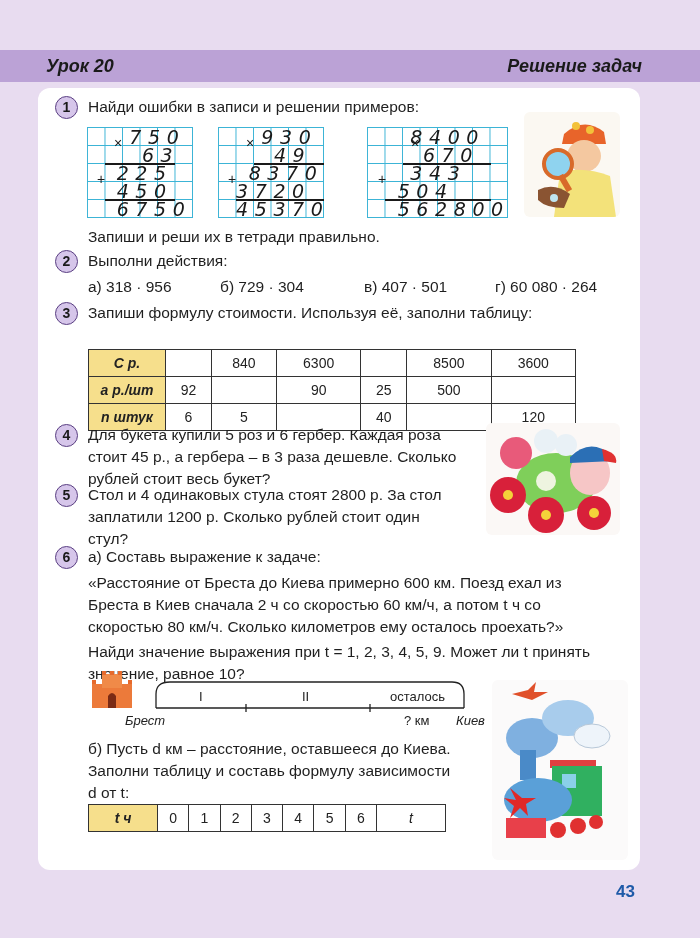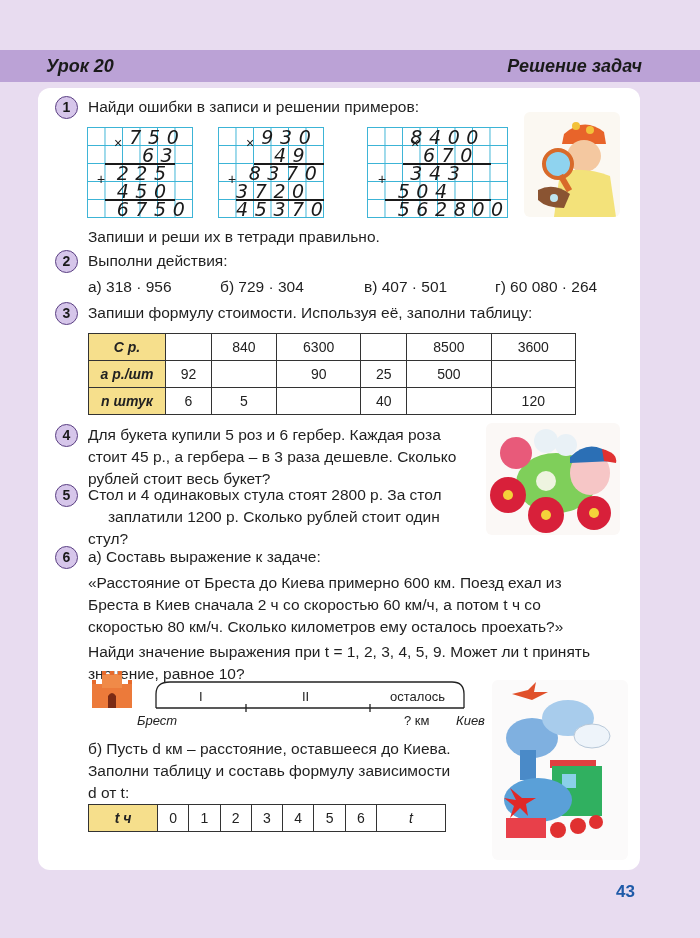--- a/index.html
+++ b/index.html
@@ -123,21 +123,21 @@
 <div class="num" style="left:55px;top:250px;">2</div>
 <div class="txt" style="left:88px;top:250px;">Выполни действия:</div>
 <div class="txt" style="left:88px;top:276px;">а) 318 · 956</div>
 <div class="txt" style="left:220px;top:276px;">б) 729 · 304</div>
 <div class="txt" style="left:364px;top:276px;">в) 407 · 501</div>
 <div class="txt" style="left:495px;top:276px;">г) 60 080 · 264</div>
 
 <div class="num" style="left:55px;top:302px;">3</div>
 <div class="txt" style="left:88px;top:302px;">Запиши формулу стоимости. Используя её, заполни таблицу:</div>
 
-<table class="tbl" style="left:88px;top:333px;width:488px;">
+<table class="tbl" style="left:88px;top:349px;width:488px;">
   <tbody>
       <tr>
     <td class="h" style="width:74px;"><span class="ital">С р.</span></td>
     <td></td>
     <td>840</td>
     <td>6300</td>
     <td></td>
     <td>8500</td>
     <td>3600</td>
   </tr>
@@ -162,21 +162,21 @@
 </tbody>
   </table>
 
 <div class="num" style="left:55px;top:424px;">4</div>
 <div class="txt" style="left:88px;top:424px;">Для букета купили 5 роз и 6 гербер. Каждая роза</div>
 <div class="txt" style="left:88px;top:446px;">стоит 45 р., а гербера – в 3 раза дешевле. Сколько</div>
 <div class="txt" style="left:88px;top:468px;">рублей стоит весь букет?</div>
 
 <div class="num" style="left:55px;top:484px;">5</div>
 <div class="txt" style="left:88px;top:484px;">Стол и 4 одинаковых стула стоят 2800 р. За стол</div>
-<div class="txt" style="left:88px;top:506px;margin-left:20px;">заплатили 1200 р. Сколько рублей стоит один</div>
+<div class="txt" style="left:88px;top:506px;">заплатили 1200 р. Сколько рублей стоит один</div>
 <div class="txt" style="left:88px;top:528px;">стул?</div>
 
 <div class="pic" style="left:486px;top:423px;width:134px;height:112px;">
   <svg width="134" height="112" viewBox="0 0 134 112">
     <rect width="134" height="112" fill="#fbf8f6"></rect>
     <ellipse cx="70" cy="60" rx="40" ry="30" fill="#7fcf5a"></ellipse>
     <circle cx="30" cy="30" r="16" fill="#e85a7a"></circle>
     <circle cx="60" cy="18" r="12" fill="#e9f1f6"></circle>
       <circle cx="80" cy="22" r="11" fill="#e9f1f6"></circle>
       <circle cx="60" cy="58" r="10" fill="#eef4e0"></circle>
@@ -215,21 +215,21 @@
 
 <svg style="position:absolute;left:150px;top:678px;" width="320" height="34">
   <path d="M6 30 L6 16 Q6 4 20 4 L302 4 Q314 4 314 16 L314 30" fill="none" stroke="#222" stroke-width="1.3"></path>
   <line x1="6" y1="30" x2="314" y2="30" stroke="#222" stroke-width="1.3"></line>
   <line x1="96" y1="26" x2="96" y2="34" stroke="#222" stroke-width="1.3"></line>
   <line x1="220" y1="26" x2="220" y2="34" stroke="#222" stroke-width="1.3"></line>
 </svg>
 <div class="scheme-label" style="left:199px;top:689px;">I</div>
 <div class="scheme-label" style="left:302px;top:689px;">II</div>
 <div class="scheme-label" style="left:390px;top:689px;">осталось</div>
-<div class="scheme-label ital" style="left:137px;top:713px;">Брест</div>
+<div class="scheme-label ital" style="left:125px;top:713px;">Брест</div>
 <div class="scheme-label" style="left:404px;top:713px;">? км</div>
 <div class="scheme-label ital" style="left:456px;top:713px;">Киев</div>
 
 <div class="txt" style="left:88px;top:738px;">б) Пусть d км – расстояние, оставшееся до Киева.</div>
 <div class="txt" style="left:88px;top:760px;">Заполни таблицу и составь формулу зависимости</div>
 <div class="txt" style="left:88px;top:782px;">d от t:</div>
 
 <table class="tbl" style="left:88px;top:804px;width:358px;">
   <tbody>
       <tr>

